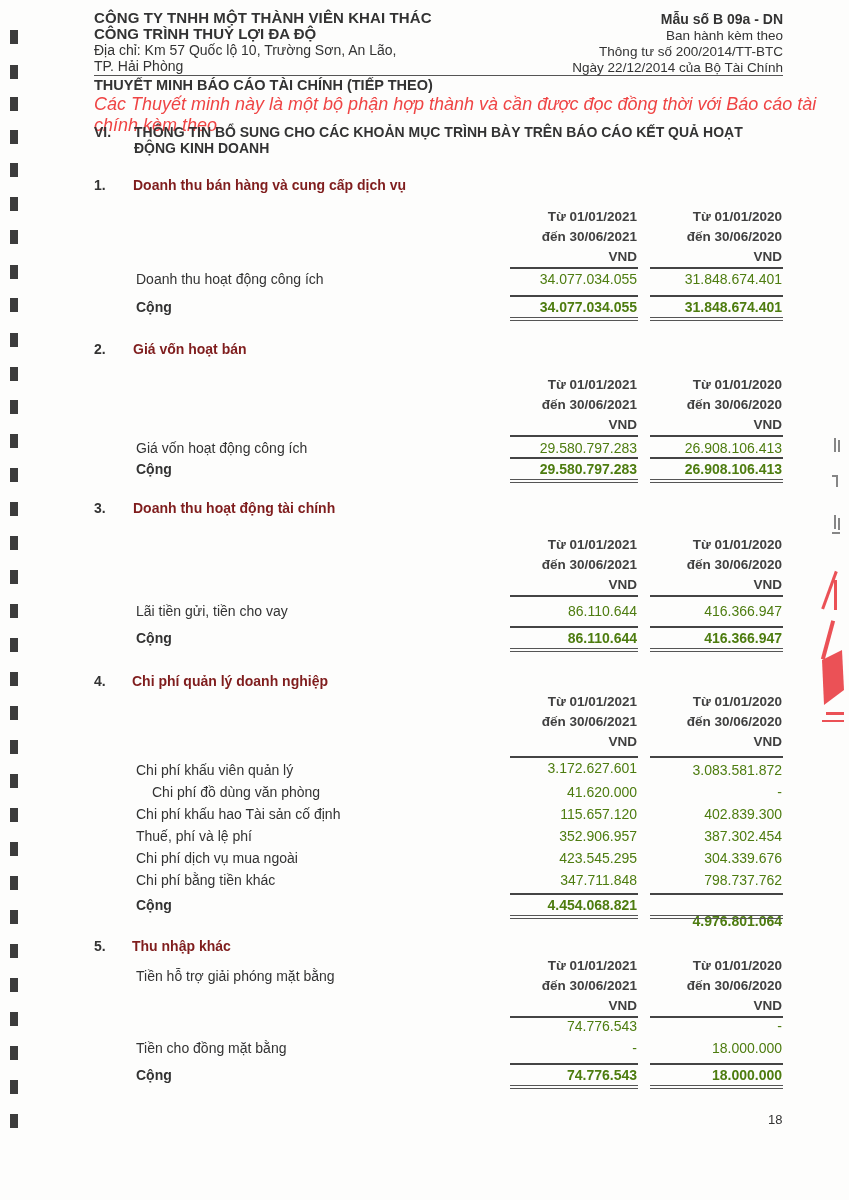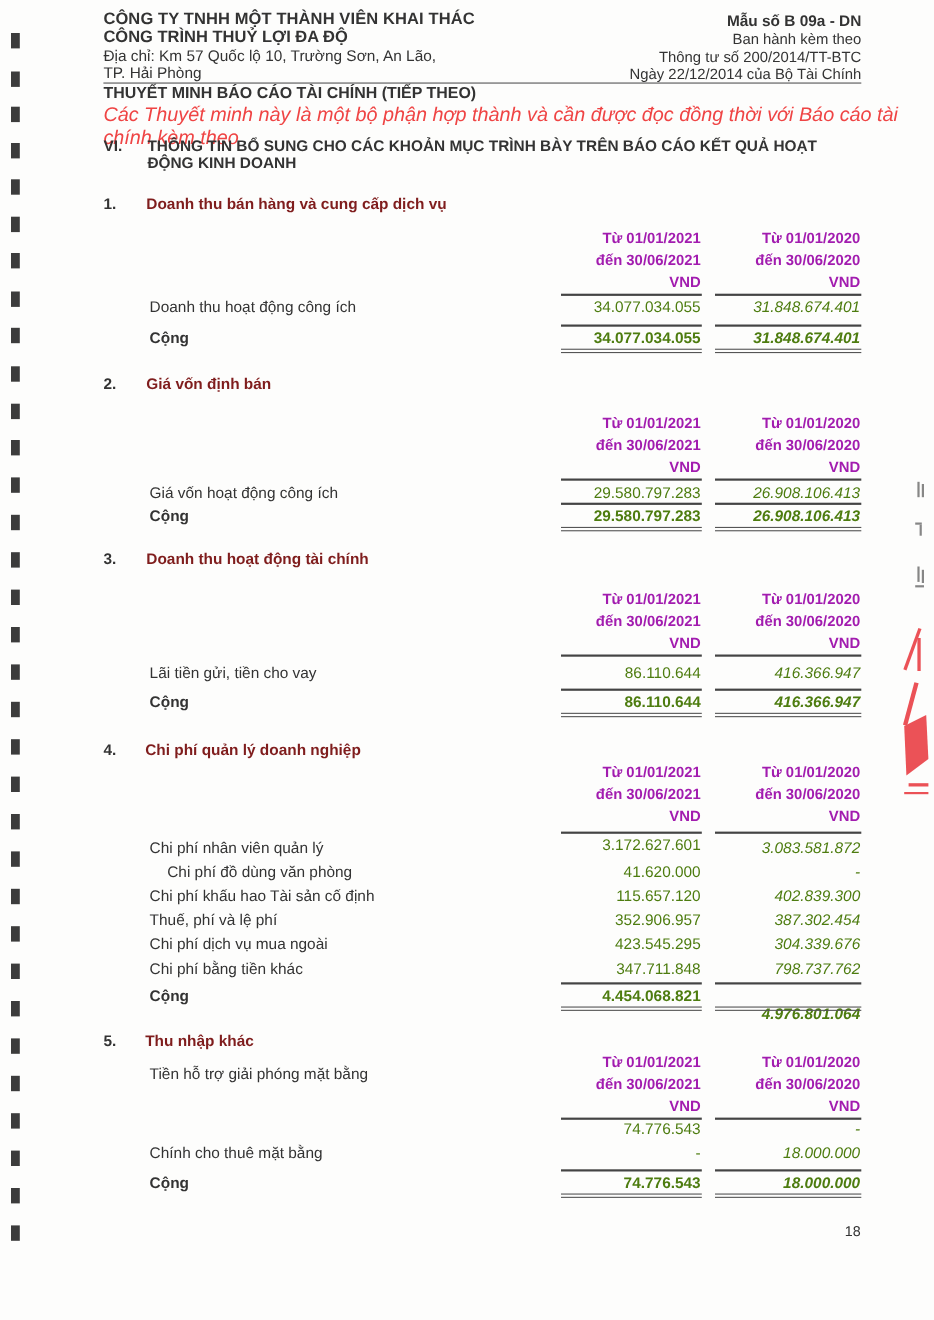--- a/index.html
+++ b/index.html
@@ -22,34 +22,34 @@
   .issued { top:28px; font-size:13.5px; }
   .circular { top:44px; font-size:13.5px; }
   .date { top:60px; font-size:13.5px;text-align:right; }
 
   
   .sec-num { left:94px; font-size:14px; font-weight:bold; color:#333; }
   .sec-title { left:133px; font-size:14px; font-weight:bold; color:#7f1d1d; font-family:"Liberation Sans Narrow","Liberation Sans", sans-serif; }
   .vi-num { left:94px; top:124px; font-size:14px; font-weight:bold; color:#333; }
   .vi-title { left:134px; top:124px; width:650px; font-size:14px; font-weight:bold; color:#333; line-height:16px; }
 
-  .col { position:absolute; text-align:right; font-size:13.5px; color:#a21caf; line-height:20px; }
+  .col { position:absolute; text-align:right; font-size:13.5px; color:#404040; line-height:20px; }
   .c1 { left:510px; width:127px; }
   .c2 { left:650px; width:132px; }
   .colhead { font-weight:bold; }
   .rule { position:absolute; height:2px; background:#444; }
   .r1 { left:510px; width:128px; }
   .r2 { left:650px; width:133px; }
   .dbl { position:absolute; height:4px; border-top:1.5px solid #555; border-bottom:1.5px solid #555; box-sizing:border-box; }
   .label { position:absolute; left:136px; font-size:14px; color:#333; }
   .label.total { font-weight:bold; }
   .val { position:absolute; text-align:right; font-size:14px; color:#4d7c0f; }
   .val.total { font-weight:bold; }
   .v1 { left:500px; width:137px; }
-  .v2 { left:650px; width:132px;font-style:italic; }
+  .v2 { left:650px; width:132px; }
 
   .binding { position:absolute; left:10px; width:8px; height:14px; background:#3c3c3c; }
   .pageno { left:768px; top:1112px; font-size:13px; color:#333; }
   .stamp { left:812px; top:420px; width:36px; height:320px; }
 </style>
 </head>
 <body>
 
 <div>
   <div class="binding" style="top:30px"></div>
@@ -121,21 +121,21 @@
     <div class="val v1" style="top: 271px;">34.077.034.055</div>
     <div class="val v2" style="top: 271px;">31.848.674.401</div>
     <div class="rule r1" style="top: 295px; height: 1.5px;"></div>
     <div class="rule r2" style="top: 295px; height: 1.5px;"></div>
     <div class="label total" style="top: 299px;">Cộng</div>
     <div class="val v1 total" style="top: 299px;">34.077.034.055</div>
     <div class="val v2 total" style="top: 299px;">31.848.674.401</div>
     <div class="dbl" style="top: 317px; left: 510px; width: 128px;"></div>
     <div class="dbl" style="top: 317px; left: 650px; width: 133px;"></div>
     <div class="abs sec-num" style="top: 341px; left: 94px;">2.</div>
-    <div class="abs sec-title" style="top: 341px; left: 133px;">Giá vốn định bán</div>
+    <div class="abs sec-title" style="top: 341px; left: 133px;">Giá vốn hoạt bán</div>
     <div class="col colhead c1" style="top: 375px;">
       <div>Từ 01/01/2021</div>
       <div>đến 30/06/2021</div>
       <div>VND</div>
     </div>
     <div class="col colhead c2" style="top: 375px;">
       <div>Từ 01/01/2020</div>
       <div>đến 30/06/2020</div>
       <div>VND</div>
     </div>
@@ -182,21 +182,21 @@
       <div>đến 30/06/2021</div>
       <div>VND</div>
     </div>
     <div class="col colhead c2" style="top: 692px;">
       <div>Từ 01/01/2020</div>
       <div>đến 30/06/2020</div>
       <div>VND</div>
     </div>
     <div class="rule r1" style="top: 756px;"></div>
     <div class="rule r2" style="top: 756px;"></div>
-    <div class="label" style="top: 762px;">Chi phí nhân viên quản lý</div>
+    <div class="label" style="top: 762px;">Chi phí khấu viên quản lý</div>
     <div class="val v1" style="top: 760px;">3.172.627.601</div>
     <div class="val v2" style="top: 762px;">3.083.581.872</div>
     <div class="label" style="top: 784px; margin-left: 16px;">Chi phí đồ dùng văn phòng</div>
     <div class="val v1" style="top: 784px;">41.620.000</div>
     <div class="val v2" style="top: 784px;">-</div>
     <div class="label" style="top: 806px;">Chi phí khấu hao Tài sản cố định</div>
     <div class="val v1" style="top: 806px;">115.657.120</div>
     <div class="val v2" style="top: 806px;">402.839.300</div>
     <div class="label" style="top: 828px;">Thuế, phí và lệ phí</div>
     <div class="val v1" style="top: 828px;">352.906.957</div>
@@ -224,21 +224,21 @@
     <div class="col colhead c2" style="top: 956px;">
       <div>Từ 01/01/2020</div>
       <div>đến 30/06/2020</div>
       <div>VND</div>
     </div>
     <div class="rule r1" style="top: 1016px;"></div>
     <div class="rule r2" style="top: 1016px;"></div>
     <div class="label" style="top: 968px;">Tiền hỗ trợ giải phóng mặt bằng</div>
     <div class="val v1" style="top: 1018px;">74.776.543</div>
     <div class="val v2" style="top: 1018px;">-</div>
-    <div class="label" style="top: 1040px;">Chính cho thuê mặt bằng</div>
+    <div class="label" style="top: 1040px;">Tiền cho đồng mặt bằng</div>
     <div class="val v1" style="top: 1040px;">-</div>
     <div class="val v2" style="top: 1040px;">18.000.000</div>
     <div class="rule r1" style="top: 1063px; height: 1.5px;"></div>
     <div class="rule r2" style="top: 1063px; height: 1.5px;"></div>
     <div class="label total" style="top: 1067px;">Cộng</div>
     <div class="val v1 total" style="top: 1067px;">74.776.543</div>
     <div class="val v2 total" style="top: 1067px;">18.000.000</div>
     <div class="dbl" style="top: 1085px; left: 510px; width: 128px;"></div>
     <div class="dbl" style="top: 1085px; left: 650px; width: 133px;"></div>
   </div>

